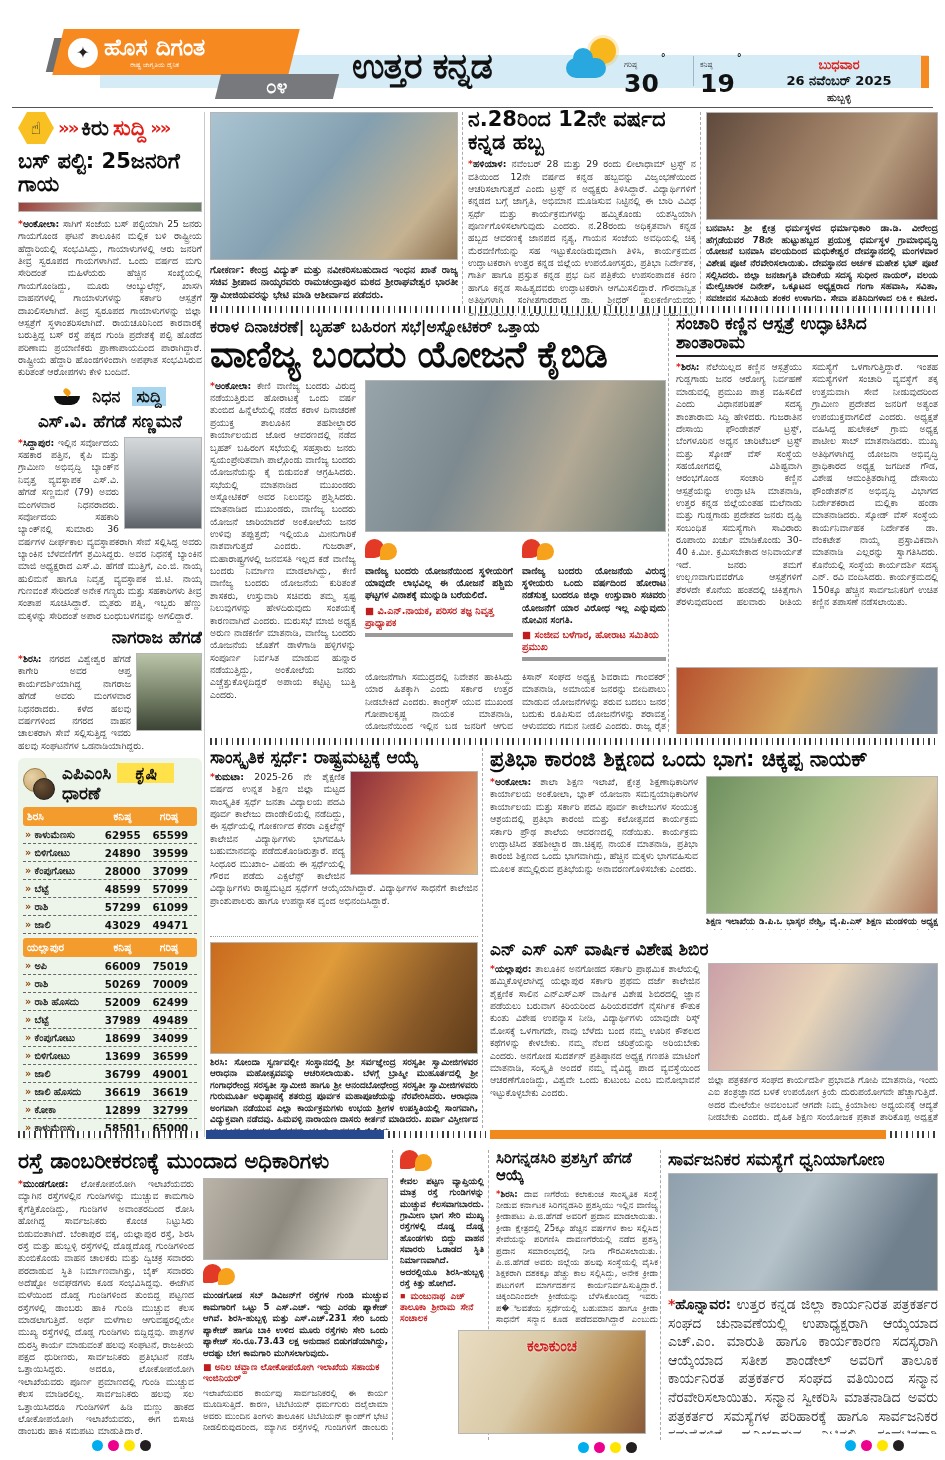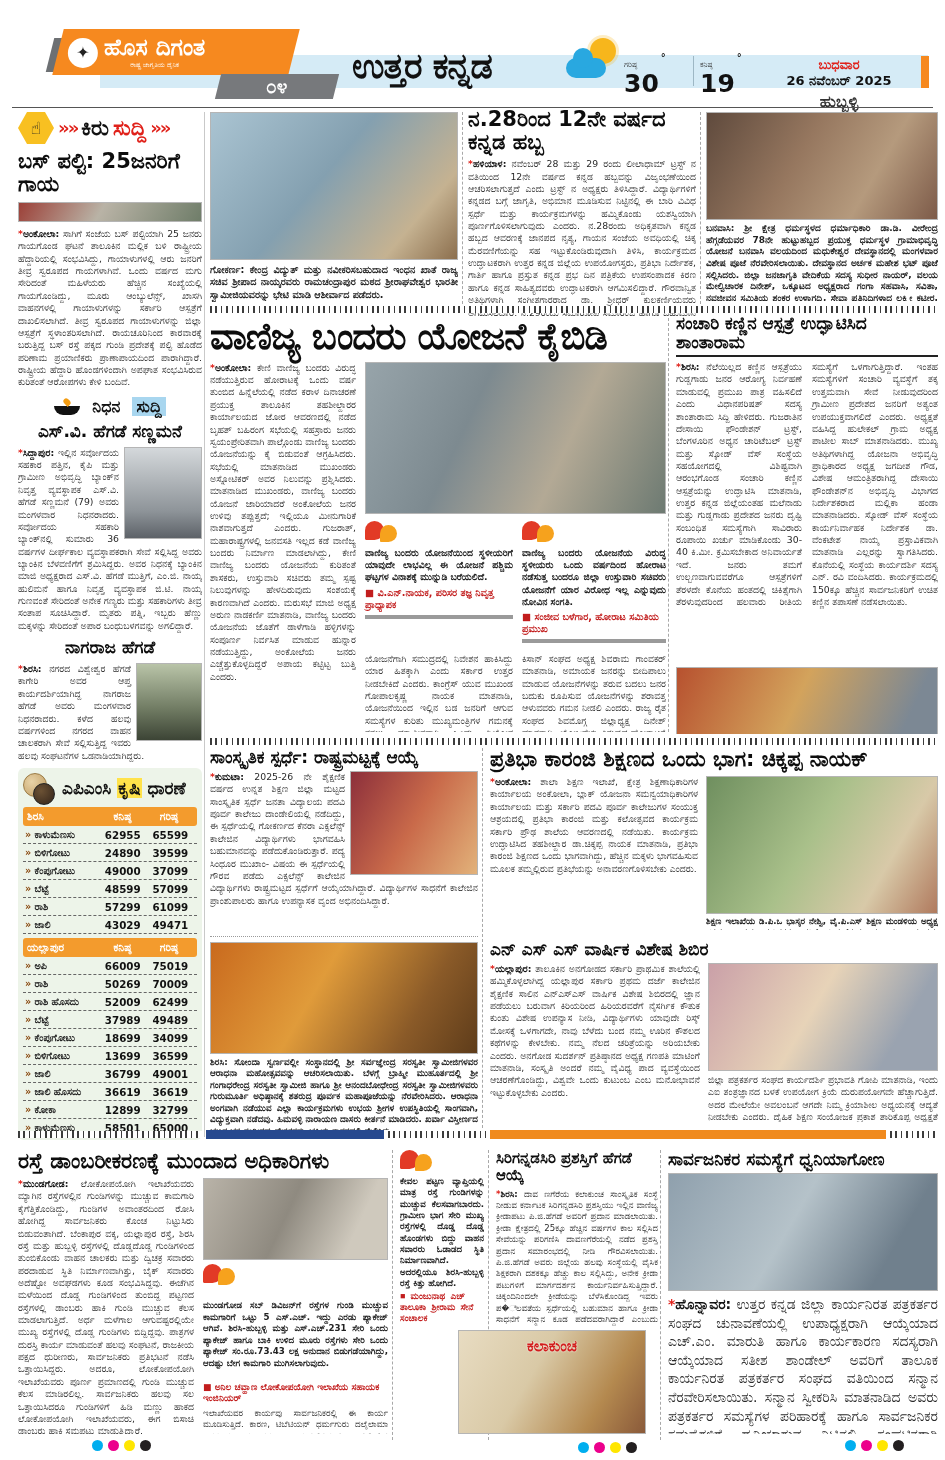--- a/index.html
+++ b/index.html
@@ -26,21 +26,21 @@
   .wcloud{position:absolute;left:0;bottom:2px;width:40px;height:20px;border-radius:12px;background:#29a8e0;}
   .wcloud::before{content:"";position:absolute;left:7px;top:-10px;width:20px;height:20px;border-radius:50%;background:#29a8e0;}
   .wtemp{position:absolute;top:52px;display:flex;align-items:flex-start;gap:2px;}
   .wlabel{font-size:7.5px;color:#333;}
   .wval{font-size:25px;font-weight:800;color:#111;line-height:1;}
   .wdeg{font-size:10px;font-weight:bold;}
   .wdiv{position:absolute;left:693px;top:56px;width:1px;height:30px;background:#9db7c4;}
   .dateblock{position:absolute;left:760px;top:57px;width:158px;text-align:center;line-height:1.25;}
   .dayname{color:#e0211a;font-weight:800;font-size:13px;}
   .dateline{color:#111;font-weight:800;font-size:13px;}
-  .cityline{position:absolute;left:760px;top:92px;width:158px;text-align:center;font-size:16px;font-weight:bold;color:#333;}
+  .cityline{position:absolute;left:760px;top:92px;width:158px;text-align:center;font-size:10px;font-weight:bold;color:#333;}
   .orangebar{position:absolute;left:921px;top:56px;width:8px;height:32px;background:#f6891f;}
   .headrule{position:absolute;left:12px;top:107px;width:921px;height:0;border-top:1.5px solid #555;}
   
   .hl-xl{font-size:37px;font-weight:800;line-height:1.02;color:#0d0d0d;letter-spacing:-1px;}
   .hl-l{font-size:21px;font-weight:800;line-height:1.1;color:#0d0d0d;}
   .hl-m{font-size:17px;font-weight:800;line-height:1.12;color:#0d0d0d;}
   .hl-s{font-size:15px;font-weight:800;line-height:1.15;color:#0d0d0d;}
   .kicker{font-size:15.5px;font-weight:800;color:#111;}
   .body{font-size:9.3px;line-height:1.33;text-align:justify;color:#2a2a2a;}
   .body b{color:#111;}
@@ -76,21 +76,21 @@
   .obit-photo{float:right;margin:0 0 3px 5px;}
   
   .apmc{background:#edf4e9;border-radius:6px;padding:5px 5px 3px;}
   .apmc-title{display:flex;align-items:center;gap:5px;margin-bottom:4px;}
   .apmc-ic{position:relative;width:34px;height:30px;flex:none;}
   .apmc-ic .c1{position:absolute;left:0;top:0;width:22px;height:22px;border-radius:50%;
                background:radial-gradient(circle at 35% 35%,#e8d3a8,#bf9a5f);border:1px solid #9c7c46;}
   .apmc-ic .c2{position:absolute;left:10px;top:10px;width:20px;height:20px;border-radius:50%;
                background:radial-gradient(circle at 35% 35%,#6b5134,#33241a);border:1px solid #222;}
   .apmc-t{font-size:17px;font-weight:800;color:#111;}
-  .apmc-hl{background:#ffe24a;padding:0 1px;}
+  .apmc-hl{background:#ffe24a;padding:0 17px;font-style:italic;}
   .apmc-head{display:grid;grid-template-columns:44% 27% 29%;background:#f39b2d;color:#fff;font-weight:800;
              font-size:10.5px;padding:3px 4px;border-radius:3px;}
   .apmc-head span:nth-child(2),.apmc-head span:nth-child(3){text-align:center;}
   .apmc-rows{font-size:9.6px;}
   .apmc-row{display:grid;grid-template-columns:44% 27% 29%;padding:2.5px 2px;border-bottom:1px dashed #666;align-items:center;}
   .apmc-row .it{font-weight:bold;color:#222;}
   .apmc-row .ar{color:#8a4a10;font-weight:800;}
   .apmc-row .v{text-align:center;font-weight:800;color:#111;font-size:10.3px;}
   
   .dots{display:flex;gap:5px;align-items:center;}
@@ -178,21 +178,21 @@
         </span>
       <span class="nid-t1">ನಿಧನ</span>
       <span class="nid-t2">ಸುದ್ದಿ</span>
     </div>
     <div class="hl-m" style="text-align:center;">ಎಸ್.ವಿ. ಹೆಗಡೆ ಸಣ್ಣಮನೆ</div>
     <div class="body">
       <span class="photo obit-photo" style="display:block;width:78px;height:92px;background:linear-gradient(#d4d8db,#8e9499 70%,#5d6268);"></span>
       <span class="star">*</span><b>ಸಿದ್ದಾಪುರ:</b>
       <span>ಇಲ್ಲಿನ ಸರ್ವೋದಯ ಸಹಕಾರ ಪತ್ತಿನ, ಕೈಪಿ ಮತ್ತು ಗ್ರಾಮೀಣ ಅಭಿವೃದ್ಧಿ ಬ್ಯಾಂಕ್‌ನ ನಿವೃತ್ತ ವ್ಯವಸ್ಥಾಪಕ ಎಸ್.ವಿ. ಹೆಗಡೆ ಸಣ್ಣಮನೆ (79) ಅವರು ಮಂಗಳವಾರ ನಿಧನರಾದರು. ಸರ್ವೋದಯ ಸಹಕಾರಿ ಬ್ಯಾಂಕ್‌ನಲ್ಲಿ ಸುಮಾರು 36 ವರ್ಷಗಳ ದೀರ್ಘಕಾಲ ವ್ಯವಸ್ಥಾಪಕರಾಗಿ ಸೇವೆ ಸಲ್ಲಿಸಿದ್ದ ಅವರು ಬ್ಯಾಂಕಿನ ಬೆಳವಣಿಗೆಗೆ ಶ್ರಮಿಸಿದ್ದರು. ಅವರ ನಿಧನಕ್ಕೆ ಬ್ಯಾಂಕಿನ ಮಾಜಿ ಅಧ್ಯಕ್ಷರಾದ ಎಸ್.ವಿ. ಹೆಗಡೆ ಮುತ್ತಿಗೆ, ಎಂ.ಜಿ. ನಾಯ್ಕ ಹುಲಿಮನೆ ಹಾಗೂ ನಿವೃತ್ತ ವ್ಯವಸ್ಥಾಪಕ ಜಿ.ಟಿ. ನಾಯ್ಕ ಗುಣವಂತೆ ಸೇರಿದಂತೆ ಅನೇಕ ಗಣ್ಯರು ಮತ್ತು ಸಹಕಾರಿಗಳು ತೀವ್ರ ಸಂತಾಪ ಸೂಚಿಸಿದ್ದಾರೆ. ಮೃತರು ಪತ್ನಿ, ಇಬ್ಬರು ಹೆಣ್ಣು ಮಕ್ಕಳನ್ನು ಸೇರಿದಂತೆ ಅಪಾರ ಬಂಧುಬಳಗವನ್ನು ಅಗಲಿದ್ದಾರೆ.</span>
     </div>
-    <div class="hl-m" style="text-align:center;">ನಾಗರಾಜ ಹೆಗಡೆ</div>
+    <div class="hl-m" style="text-align:right;">ನಾಗರಾಜ ಹೆಗಡೆ</div>
     <div class="body">
       <span class="photo obit-photo" style="display:block;width:66px;height:78px;background:linear-gradient(#b9c4a8,#6f7a62 60%,#3c4435);"></span>
       <span class="star">*</span><b>ಶಿರಸಿ:</b>
       <span>ನಗರದ ವಿಶ್ವೇಶ್ವರ ಹೆಗಡೆ ಕಾಗೇರಿ ಅವರ ಆಪ್ತ ಕಾರ್ಯದರ್ಶಿಯಾಗಿದ್ದ ನಾಗರಾಜ ಹೆಗಡೆ ಅವರು ಮಂಗಳವಾರ ನಿಧನರಾದರು. ಕಳೆದ ಹಲವು ವರ್ಷಗಳಿಂದ ನಗರದ ವಾಹನ ಚಾಲಕರಾಗಿ ಸೇವೆ ಸಲ್ಲಿಸುತ್ತಿದ್ದ ಇವರು ಹಲವು ಸಂಘಟನೆಗಳ ಒಡನಾಡಿಯಾಗಿದ್ದರು.</span>
     </div>
     <div class="apmc">
       <div class="apmc-title">
         <span class="apmc-ic">
             <i class="c1"></i>
             <i class="c2"></i>
@@ -217,21 +217,21 @@
           </div>
 
           <div class="apmc-row">
             <span class="it"><span class="ar">»</span> <span>ಬಿಳಿಗೋಟು</span></span>
             <span class="v">24890</span>
             <span class="v">39599</span>
           </div>
 
           <div class="apmc-row">
             <span class="it"><span class="ar">»</span> <span>ಕೆಂಪುಗೋಟು</span></span>
-            <span class="v">49000</span>
+            <span class="v">28000</span>
             <span class="v">37099</span>
           </div>
 
           <div class="apmc-row">
             <span class="it"><span class="ar">»</span> <span>ಬೆಟ್ಟೆ</span></span>
             <span class="v">48599</span>
             <span class="v">57099</span>
           </div>
 
           <div class="apmc-row">
@@ -332,20 +332,21 @@
     </div>
   </div>
   <div class="vd" style="left:700px;top:112px;height:192px;"></div>
   <div class="abs" style="left:706px;top:112px;width:232px;">
     <div class="photo" style="height:108px;background:linear-gradient(120deg,#5f4a3d,#96775f 40%,#b59a7d 70%,#7d5b49);"></div>
     <div class="caption" style="margin-top:3px;font-size:9px;height:78px;overflow:hidden;">ಬನವಾಸಿ: ಶ್ರೀ ಕ್ಷೇತ್ರ ಧರ್ಮಸ್ಥಳದ ಧರ್ಮಾಧಿಕಾರಿ ಡಾ.ಡಿ. ವೀರೇಂದ್ರ ಹೆಗ್ಗಡೆಯವರ 78ನೇ ಹುಟ್ಟುಹಬ್ಬದ ಪ್ರಯುಕ್ತ ಧರ್ಮಸ್ಥಳ ಗ್ರಾಮಾಭಿವೃದ್ಧಿ ಯೋಜನೆ ಬನವಾಸಿ ವಲಯದಿಂದ ಮಧುಕೇಶ್ವರ ದೇವಸ್ಥಾನದಲ್ಲಿ ಮಂಗಳವಾರ ವಿಶೇಷ ಪೂಜೆ ನೆರವೇರಿಸಲಾಯಿತು. ದೇವಸ್ಥಾನದ ಅರ್ಚಕ ಮಹೇಶ ಭಟ್ ಪೂಜೆ ಸಲ್ಲಿಸಿದರು. ಜಿಲ್ಲಾ ಜನಜಾಗೃತಿ ವೇದಿಕೆಯ ಸದಸ್ಯ ಸುಧೀರ ನಾಯರ್, ವಲಯ ಮೇಲ್ವಿಚಾರಕ ದಿನೇಶ್, ಒಕ್ಕೂಟದ ಅಧ್ಯಕ್ಷರಾದ ಗಂಗಾ ಸಹವಾಸಿ, ಸವಿತಾ, ನವಜೀವನ ಸಮಿತಿಯ ಶಂಕರ ಉಳ್ಳಾಗದ್ದಿ, ಸೇವಾ ಪ್ರತಿನಿಧಿಗಳಾದ ಲಕ್ಷ್ಮೀ ಕಟ್ಟೀರ, ಸವಿತಾ ಆಚಾರಿ, ಅನೀತಾ ಬಂಗ್ಲೆ, ಶಿವಾಜಿ, ವೀಣಾ ಇದ್ದರು.</div>
   </div>
   <div class="abs hatch" style="left:210px;top:306px;width:728px;"></div>
 
   <div class="abs" style="left:210px;top:318px;width:456px;height:414px;overflow:hidden;">
+    <div class="kicker">ಕರಾಳ ದಿನಾಚರಣೆ| ಬೃಹತ್ ಬಹಿರಂಗ ಸಭೆ|ಅಸ್ನೋಟಿಕರ್ ಒತ್ತಾಯ</div>
     <div class="hl-xl">ವಾಣಿಜ್ಯ ಬಂದರು ಯೋಜನೆ ಕೈಬಿಡಿ</div>
     <div class="ms-grid" style="margin-top:6px;">
       <div class="ms-col1 body">
         <span class="star">*</span><b>ಅಂಕೋಲಾ:</b>
         <span>ಕೇಣಿ ವಾಣಿಜ್ಯ ಬಂದರು ವಿರುದ್ಧ ನಡೆಯುತ್ತಿರುವ ಹೋರಾಟಕ್ಕೆ ಒಂದು ವರ್ಷ ತುಂಬಿದ ಹಿನ್ನೆಲೆಯಲ್ಲಿ ನಡೆದ ಕರಾಳ ದಿನಾಚರಣೆ ಪ್ರಯುಕ್ತ ತಾಲೂಕಿನ ತಹಶೀಲ್ದಾರರ ಕಾರ್ಯಾಲಯದ ಜೋರ ಆವರಣದಲ್ಲಿ ನಡೆದ ಬೃಹತ್ ಬಹಿರಂಗ ಸಭೆಯಲ್ಲಿ ಸಹಸ್ರಾರು ಜನರು ಸ್ವಯಂಪ್ರೇರಿತವಾಗಿ ಪಾಲ್ಗೊಂಡು ವಾಣಿಜ್ಯ ಬಂದರು ಯೋಜನೆಯನ್ನು ಕೈ ಬಿಡುವಂತೆ ಆಗ್ರಹಿಸಿದರು. ಸಭೆಯಲ್ಲಿ ಮಾತನಾಡಿದ ಮುಖಂಡರು ಅಸ್ನೋಟಿಕರ್ ಅವರ ನಿಲುವನ್ನು ಪ್ರಶ್ನಿಸಿದರು.</span>
         <span>ಮಾತನಾಡಿದ ಮುಖಂಡರು, ವಾಣಿಜ್ಯ ಬಂದರು ಯೋಜನೆ ಜಾರಿಯಾದರೆ ಅಂಕೋಲೆಯ ಜನರ ಉಳಿವು ತಪ್ಪುತ್ತದೆ; ಇಲ್ಲಿಯೂ ಮೀನುಗಾರಿಕೆ ನಾಶವಾಗುತ್ತದೆ ಎಂದರು. ಗುಜರಾತ್, ಮಹಾರಾಷ್ಟ್ರಗಳಲ್ಲಿ ಜನವಸತಿ ಇಲ್ಲದ ಕಡೆ ವಾಣಿಜ್ಯ ಬಂದರು ನಿರ್ಮಾಣ ಮಾಡಲಾಗಿದ್ದು, ಕೇಣಿ ವಾಣಿಜ್ಯ ಬಂದರು ಯೋಜನೆಯ ಕುರಿತಂತೆ ಶಾಸಕರು, ಉಸ್ತುವಾರಿ ಸಚಿವರು ತಮ್ಮ ಸ್ಪಷ್ಟ ನಿಲುವುಗಳನ್ನು ಹೇಳದಿರುವುದು ಸಂಶಯಕ್ಕೆ ಕಾರಣವಾಗಿದೆ ಎಂದರು. ಮರುಸಭೆ ಮಾಜಿ ಅಧ್ಯಕ್ಷ ಅರುಣ ನಾಡಕರ್ಣಿ ಮಾತನಾಡಿ, ವಾಣಿಜ್ಯ ಬಂದರು ಯೋಜನೆಯ ಜೊತೆಗೆ ಡಾಳೆಗಾಡಿ ಹಳ್ಳಿಗಳನ್ನು ಸಂಪೂರ್ಣ ನಿರ್ವಸಿತ ಮಾಡುವ ಹುನ್ನಾರ ನಡೆಯುತ್ತಿದ್ದು, ಅಂಕೋಲೆಯ ಜನರು ಎಚ್ಚೆತ್ತುಕೊಳ್ಳದಿದ್ದರೆ ಅಪಾಯ ಕಟ್ಟಿಟ್ಟ ಬುತ್ತಿ ಎಂದರು.</span>
       </div>
       <div class="ms-photo photo" style="background:linear-gradient(115deg,#97a4aa,#7d8a90 35%,#b3a995 65%,#6d7a72);"></div>
       <div class="q q2">
         <span class="qicon">
@@ -438,21 +439,21 @@
     <div class="hl-l">ರಸ್ತೆ ಡಾಂಬರೀಕರಣಕ್ಕೆ ಮುಂದಾದ ಅಧಿಕಾರಿಗಳು</div>
     <div style="display:grid;grid-template-columns:176px 1fr;column-gap:9px;margin-top:5px;">
       <div class="body">
         <span class="star">*</span><b>ಮುಂಡಗೋಡ:</b>
         <span>ಲೋಕೋಪಯೋಗಿ ಇಲಾಖೆಯವರು ಮ್ಯಾಗಿನ ರಸ್ತೆಗಳಲ್ಲಿನ ಗುಂಡಿಗಳನ್ನು ಮುಚ್ಚುವ ಕಾಮಗಾರಿ ಕೈಗೆತ್ತಿಕೊಂಡಿದ್ದು, ಗುಂಡಿಗಳ ಅವಾಂತರದಿಂದ ರೋಸಿ ಹೋಗಿದ್ದ ಸಾರ್ವಜನಿಕರು ಕೊಂಚ ನಿಟ್ಟುಸಿರು ಬಿಡುವಂತಾಗಿದೆ.</span>
         <span>ಬೆಂಕಾಪುರ ವಕ್ಕ, ಯಲ್ಲಾಪುರ ರಸ್ತೆ, ಶಿರಸಿ ರಸ್ತೆ ಮತ್ತು ಹುಬ್ಬಳ್ಳಿ ರಸ್ತೆಗಳಲ್ಲಿ ದೊಡ್ಡದೊಡ್ಡ ಗುಂಡಿಗಳಿಂದ ತುಂಬಿಕೊಂಡು ವಾಹನ ಚಾಲಕರು ಮತ್ತು ದ್ವಿಚಕ್ರ ಸವಾರರು ಪರದಾಡುವ ಸ್ಥಿತಿ ನಿರ್ಮಾಣವಾಗಿತ್ತು, ಬೈಕ್ ಸವಾರರು ಅದೆಷ್ಟೋ ಅವಘಡಗಳು ಕೂಡ ಸಂಭವಿಸಿದ್ದವು.</span>
         <span>ಈಚೆಗಿನ ಮಳೆಯಿಂದ ದೊಡ್ಡ ಗುಂಡಿಗಳಿಂದ ತುಂಬಿದ್ದ ಪಟ್ಟಣದ ರಸ್ತೆಗಳಲ್ಲಿ ಡಾಂಬರು ಹಾಕಿ ಗುಂಡಿ ಮುಚ್ಚುವ ಕೆಲಸ ಮಾಡಲಾಗುತ್ತಿದೆ. ಅರ್ಧ ಮಳೆಗಾಲ ಆಗುವಷ್ಟರಲ್ಲಿಯೇ ಮುಖ್ಯ ರಸ್ತೆಗಳಲ್ಲಿ ದೊಡ್ಡ ಗುಂಡಿಗಳು ಬಿದ್ದಿದ್ದವು. ಪಾತ್ರಗಳ ದುರಸ್ತಿ ಕಾರ್ಯ ಮಾಡುವಂತೆ ಹಲವು ಸಂಘಟನೆ, ರಾಜಕೀಯ ಪಕ್ಷದ ಧುರೀಣರು, ಸಾರ್ವಜನಿಕರು ಪ್ರತಿಭಟನೆ ನಡೆಸಿ ಒತ್ತಾಯಿಸಿದ್ದರು. ಅದರೂ, ಲೋಕೋಪಯೋಗಿ ಇಲಾಖೆಯವರು ಪೂರ್ಣ ಪ್ರಮಾಣದಲ್ಲಿ ಗುಂಡಿ ಮುಚ್ಚುವ ಕೆಲಸ ಮಾಡಿರಲಿಲ್ಲ. ಸಾರ್ವಜನಿಕರು ಹಲವು ಸಲ ಒತ್ತಾಯಿಸಿದರೂ ಗುಂಡಿಗಳಿಗೆ ಹಿಡಿ ಮಣ್ಣು ಹಾಕದ ಲೋಕೋಪಯೋಗಿ ಇಲಾಖೆಯವರು, ಈಗ ಬಿಸಾಚಿ ಡಾಂಬರು ಹಾಕಿ ಸಮಪಟ್ಟು ಮಾಡುತ್ತಿದ್ದಾರೆ.</span>
       </div>
       <div>
         <div class="photo" style="height:82px;background:linear-gradient(115deg,#b9b3a8,#8f8a80 45%,#cfc9bd 80%);"></div>
-        <div class="q" style="margin-top:4px;gap:10px;">
+        <div class="q" style="margin-top:4px;">
           <span class="qicon">
               <i class="r"></i>
               <i class="o"></i>
             </span>
           <span class="qtext" style="font-size:8.7px;">ಮುಂಡಗೋಡ ಸಬ್ ಡಿವಿಜನ್‌ಗೆ ರಸ್ತೆಗಳ ಗುಂಡಿ ಮುಚ್ಚುವ ಕಾಮಗಾರಿಗೆ ಒಟ್ಟು 5 ಎಸ್.ಎಚ್. ಇದ್ದು ಎರಡು ಪ್ಯಾಕೇಜ್ ಆಗಿವೆ. ಶಿರಸಿ-ಹುಬ್ಬಳ್ಳಿ ಮತ್ತು ಎಸ್.ಎಚ್.231 ಸೇರಿ ಒಂದು ಪ್ಯಾಕೇಜ್ ಹಾಗೂ ಬಾಕಿ ಉಳಿದ ಮೂರು ರಸ್ತೆಗಳು ಸೇರಿ ಒಂದು ಪ್ಯಾಕೇಜ್ ಸಂ.ರೂ.73.43 ಲಕ್ಷ ಅನುದಾನ ಬಿಡುಗಡೆಯಾಗಿದ್ದು, ಆದಷ್ಟು ಬೇಗ ಕಾಮಗಾರಿ ಮುಗಿಸಲಾಗುವುದು.</span>
           <span class="qattr" style="font-size:9px;"><span class="sq">■</span> <span>ಅನಿಲ ಚವ್ಹಾಣ</span> <span>ಲೋಕೋಪಯೋಗಿ ಇಲಾಖೆಯ ಸಹಾಯಕ ಇಂಜಿನಿಯರ್</span></span>
         </div>
         <div class="body" style="margin-top:3px;font-size:8.7px;">ಇಲಾಖೆಯವರ ಕಾರ್ಯವು ಸಾರ್ವಜನಿಕರಲ್ಲಿ ಈ ಕಾರ್ಯ ಮೂಡಿಸುತ್ತಿದೆ. ಕಾರಣ, ಟಿಬೆಟಿಯನ್ ಧರ್ಮಗುರು ದಲೈಲಾಮಾ ಅವರು ಮುಂದಿನ ತಿಂಗಳು ತಾಲೂಕಿನ ಟಿಬೆಟಿಯನ್ ಕ್ಯಾಂಪ್‌ಗೆ ಭೇಟಿ ನೀಡಲಿರುವುದರಿಂದ, ಮ್ಯಾಗಿನ ರಸ್ತೆಗಳಲ್ಲಿ ಗುಂಡಿಗಳಿಗೆ ಡಾಂಬರು ಹಾಕುವ ಕೆಲಸ ಮಾಡಲಾಗುತ್ತಿದೆ ಎಂದು ಜನರು ಮಾತನಾಡಿಕೊಳ್ಳುತ್ತಿದ್ದಾರೆ. ತಾಲೂಕಿಗೆ ಗಣ್ಯ ವ್ಯಕ್ತಿಗಳು ಆಗಮಿಸುವಾಗ, ರಸ್ತೆ ದುರಸ್ತಿ ಮಾಡುವುದು ಇಲಾಖೆಯ ಸಂಪ್ರದಾಯವಾಗಿದೆ.</div>
       </div>
     </div>

